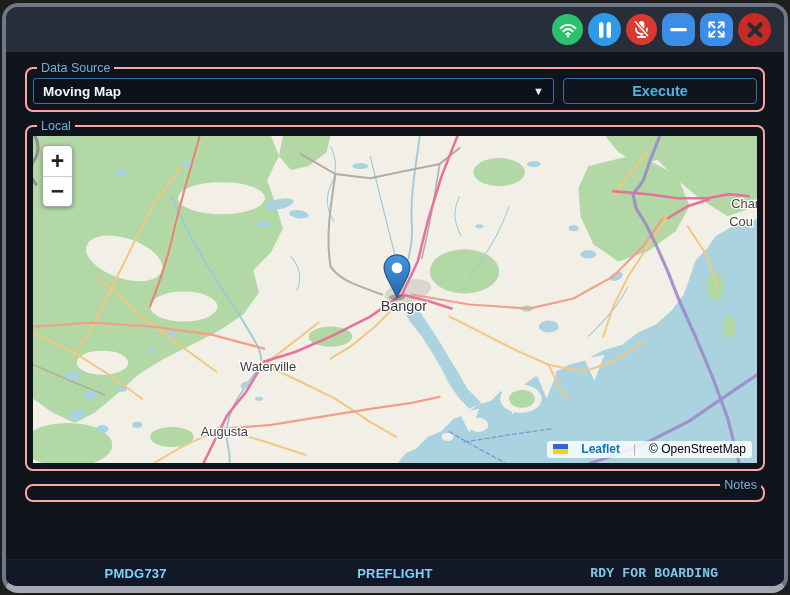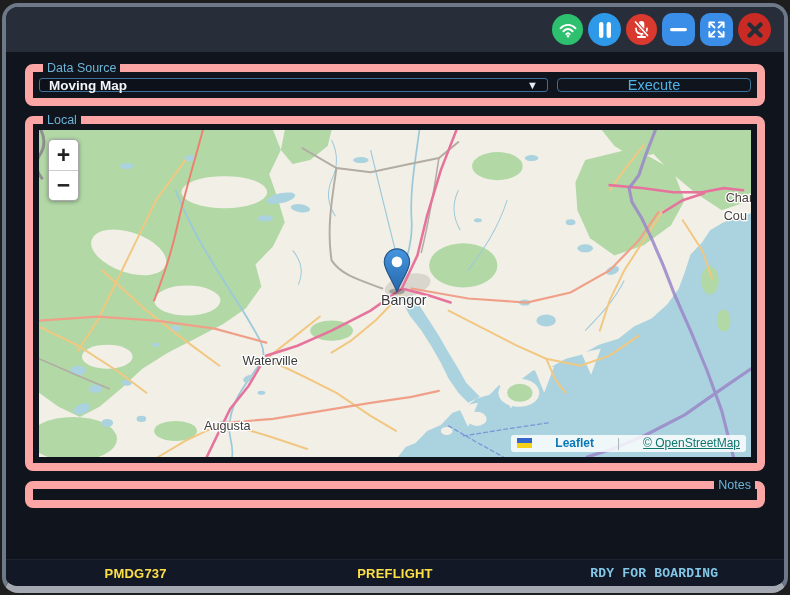--- a/index.html
+++ b/index.html
@@ -14,58 +14,58 @@
   .btn { display:flex; align-items:center; justify-content:center; cursor:pointer; flex:none; }
   .round { width:31px; height:31px; border-radius:50%; }
   .square { width:33px; height:33px; border-radius:10px; }
   .btn-wifi { background:#2dc06e; }
   .btn-pause { background:#2e99e8; width:33px; height:33px; }
   .btn-mic { background:#da392f; }
   .btn-min, .btn-max { background:#3a8ee8; }
   .btn-close { background:#ca2a24; width:33px; height:33px; }
 
   .content { flex:1; padding:9px 19px 2px; display:flex; flex-direction:column; background:#0f141d; }
-  fieldset { border:8px solid #fca5a5; border-radius:8px; margin:0 0 7px; padding:2px 6px 6px; background:transparent; }
+  fieldset { border:2px solid #fca5a5; border-radius:8px; margin:0 0 7px; padding:2px 6px 6px; background:transparent; }
   legend { color:#6db4d6; font-size:12.5px; padding:0 4px; margin-left:4px; }
 
-  .ds-row { display:flex; gap:9px; height:14px; margin-top:1px; }
+  .ds-row { display:flex; gap:9px; height:26px; margin-top:1px; }
   .combo { flex:1; background:#0d121a; border:1px solid #3d6f99; border-radius:3px;
     color:#f2f5f8; font-size:13.5px; font-weight:600; display:flex; align-items:center; padding:0 9px; cursor:pointer; }
   .combo .arrow { margin-left:auto; font-size:11px; color:#e7ebef; }
   .exec { width:194px; background:transparent; border:1px solid #3d6f99; border-radius:4px;
-    color:#4fb2e8; font-weight:400; font-size:14.5px; display:flex; align-items:center; justify-content:center; cursor:pointer; }
+    color:#4fb2e8; font-weight:700; font-size:14.5px; display:flex; align-items:center; justify-content:center; cursor:pointer; }
 
   .data-fs { flex:none; }
   .map-wrap { position:relative; height:327px; background:#f2efe7; overflow:hidden; margin-top:1px; }
   .map-wrap svg.mapsvg { position:absolute; inset:0; width:100%; height:100%; }
 
   .zoomctl { position:absolute; left:9px; top:9px; width:31px; background:#fff;
     border:1px solid #a8a8a8; border-radius:5px; box-shadow:0 1px 4px rgba(0,0,0,.35); overflow:hidden; }
   .zoomctl .zbtn { height:30px; display:flex; align-items:center; justify-content:center;
     font-size:23px; font-weight:700; color:#222; cursor:pointer; }
   .zoomctl .zbtn + .zbtn { border-top:1px solid #ccc; }
 
   .attrib { position:absolute; right:5px; bottom:5px; background:rgba(255,255,255,.82);
-    padding:1px 6px 2px; border-radius:3px; font-size:12px; display:flex; gap:23px; align-items:center; }
+    padding:1px 6px 2px; border-radius:3px; font-size:12px; display:flex; gap:13px; align-items:center; }
   .flag { width:15px; height:10px; background:linear-gradient(#3566cc 0 50%, #f7d117 50% 100%); flex:none; }
   .lf-link { color:#0a78b8; font-weight:600; cursor:pointer; }
   .attr-sep { color:#a9b4bc; }
-  .osm-link { color:#0f766e; cursor:pointer;text-decoration:underline; }
+  .osm-link { color:#000000; cursor:pointer; }
 
   .notes-fs { flex:none;text-align:right; }
   .notes-body { position:relative; height:44px; color:#edf1f6; font-size:13.5px; line-height:19px; padding:1px 26px 0 6px; }
   .notes-line2 span:first-child { display:inline-block; width:112px; }
   .scrollbar { position:absolute; right:3px; top:1px; bottom:1px; width:13px; background:#ebebed;
     border-radius:2px; display:flex; flex-direction:column; justify-content:space-between; align-items:center; padding:2px 0; cursor:pointer; }
   .scrollbar svg { display:block; }
 
   .statusbar { flex:none; height:27px; display:flex; align-items:center; background:#121826;
     border-top:1px solid rgba(255,255,255,.05); }
   .status-cell { flex:1; text-align:center; font-weight:700; font-size:13px; letter-spacing:.2px; }
-  .st-green { color:#fde047; }
+  .st-green { color:#7dd3fc; }
   .st-blue { color:#82c7e8;font-family:Liberation Mono, monospace; }
 </style>
 </head>
 <body>
 
 <div class="window">
 
   <div class="titlebar">
     <div class="tb-buttons">
       <div class="btn round btn-wifi">

